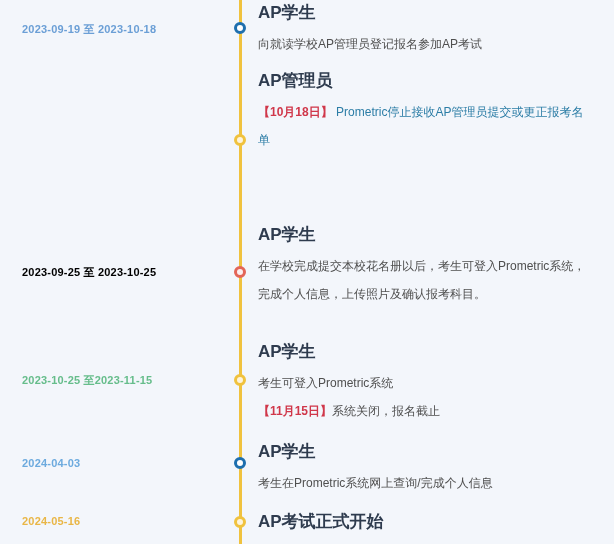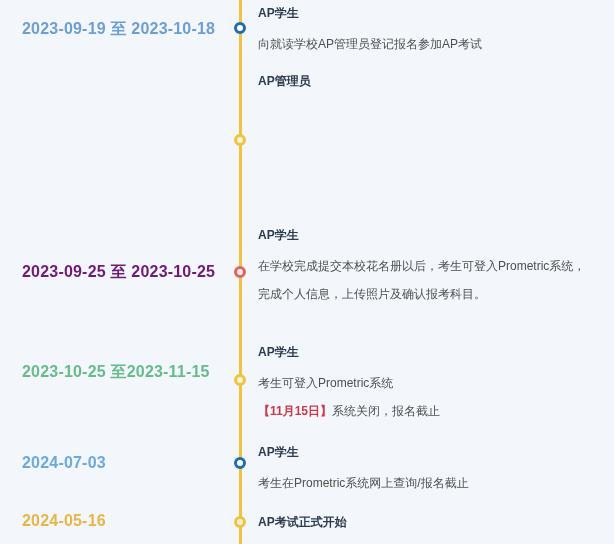--- a/index.html
+++ b/index.html
@@ -8,46 +8,46 @@
     position:relative;
     width:614px;height:544px;
     overflow:hidden;
     background:#f3f6fb;
   }
   .spine{
     position:absolute;left:239px;top:0;bottom:0;width:3px;
   }
   .date{
     position:absolute;left:22px;
-    font-size:16px;font-weight:700;line-height:20px;
+    font-size:11px;font-weight:700;line-height:20px;
     white-space:nowrap;letter-spacing:.2px;
   }
   .dot{
     position:absolute;left:234px;
     width:6px;height:6px;border:3px solid;border-radius:50%;
     box-sizing:content-box;
   }
   .content{
     position:absolute;left:258px;width:332px;
   }
   .content h3{
     margin:0 0 6px 0;
-    font-size:12px;line-height:22px;font-weight:700;color:#2e3b4e;
+    font-size:17px;line-height:22px;font-weight:700;color:#2e3b4e;
   }
   .content p{
     margin:0;
     font-size:12px;line-height:28px;color:#4f4f4f;
   }
   .content p.linkline{cursor:pointer;}
   .hl{font-weight:700;}
   
   .e1 .content{top:2px}   .e1 .dot{top:22px}  .e1 .date{top:19px}
   .e2 .content{top:70px}  .e2 .dot{top:134px}
   .e3 .content{top:224px} .e3 .dot{top:266px} .e3 .date{top:262px}
-  .e4 .content{top:341px} .e4 .dot{top:374px} .e4 .date{top:362px}
+  .e4 .content{top:341px} .e4 .dot{top:374px} .e4 .date{top:370px}
   .e5 .content{top:441px} .e5 .dot{top:457px} .e5 .date{top:453px}
   .e6 .content{top:511px} .e6 .dot{top:516px} .e6 .date{top:511px}
 </style>
 </head>
 <body>
 
 <div class="stage" style="background: rgb(243, 246, 251);">
 
   <div class="spine" style="background: rgb(240, 194, 62);"></div>
 
@@ -57,50 +57,53 @@
     <div class="content">
       <h3>AP学生</h3>
       <p>向就读学校AP管理员登记报名参加AP考试</p>
     </div>
   </section>
 
   <section class="e2">
     <span class="dot" style="border-color: rgb(240, 194, 62); background: rgb(253, 244, 221);"></span>
     <div class="content">
       <h3>AP管理员</h3>
+      <p>
+        <span class="hl" style="color: rgb(208, 55, 74);">【10月18日】</span><span style="color: rgb(44, 125, 166);"> Prometric停止接收AP管理员提交或更正报考名单</span>
+      </p>
     </div>
   </section>
 
   <section class="e3">
-    <div class="date" style="color: #701a75;">2023-09-25 至 2023-10-25</div>
+    <div class="date" style="color: #000000;">2023-09-25 至 2023-10-25</div>
     <span class="dot" style="border-color: rgb(227, 101, 88); background: rgb(251, 238, 240);"></span>
     <div class="content">
       <h3>AP学生</h3>
       <p>在学校完成提交本校花名册以后，考生可登入Prometric系统，完成个人信息，上传照片及确认报考科目。</p>
     </div>
   </section>
 
   <section class="e4">
     <div class="date" style="color: rgb(102, 189, 139);">2023-10-25 至2023-11-15</div>
     <span class="dot" style="border-color: rgb(240, 194, 62); background: rgb(253, 244, 221);"></span>
     <div class="content">
       <h3>AP学生</h3>
       <p>考生可登入Prometric系统</p>
       <p>
         <span class="hl" style="color: rgb(208, 55, 74);">【11月15日】</span><span style="color: rgb(79, 79, 79);">系统关闭，报名截止</span>
       </p>
     </div>
   </section>
 
   <section class="e5">
-    <div class="date" style="color: rgb(108, 170, 222);">2024-07-03</div>
+    <div class="date" style="color: rgb(108, 170, 222);">2024-04-03</div>
     <span class="dot" style="border-color: rgb(30, 111, 174); background: rgb(255, 255, 255);"></span>
     <div class="content">
       <h3>AP学生</h3>
-      <p>考生在Prometric系统网上查询/报名截止</p>
+      <p>考生在Prometric系统网上查询/完成个人信息</p>
     </div>
   </section>
 
   <section class="e6">
     <div class="date" style="color: rgb(233, 182, 70);">2024-05-16</div>
     <span class="dot" style="border-color: rgb(240, 194, 62); background: rgb(253, 244, 221);"></span>
     <div class="content">
       <h3>AP考试正式开始</h3>
     </div>
   </section>

